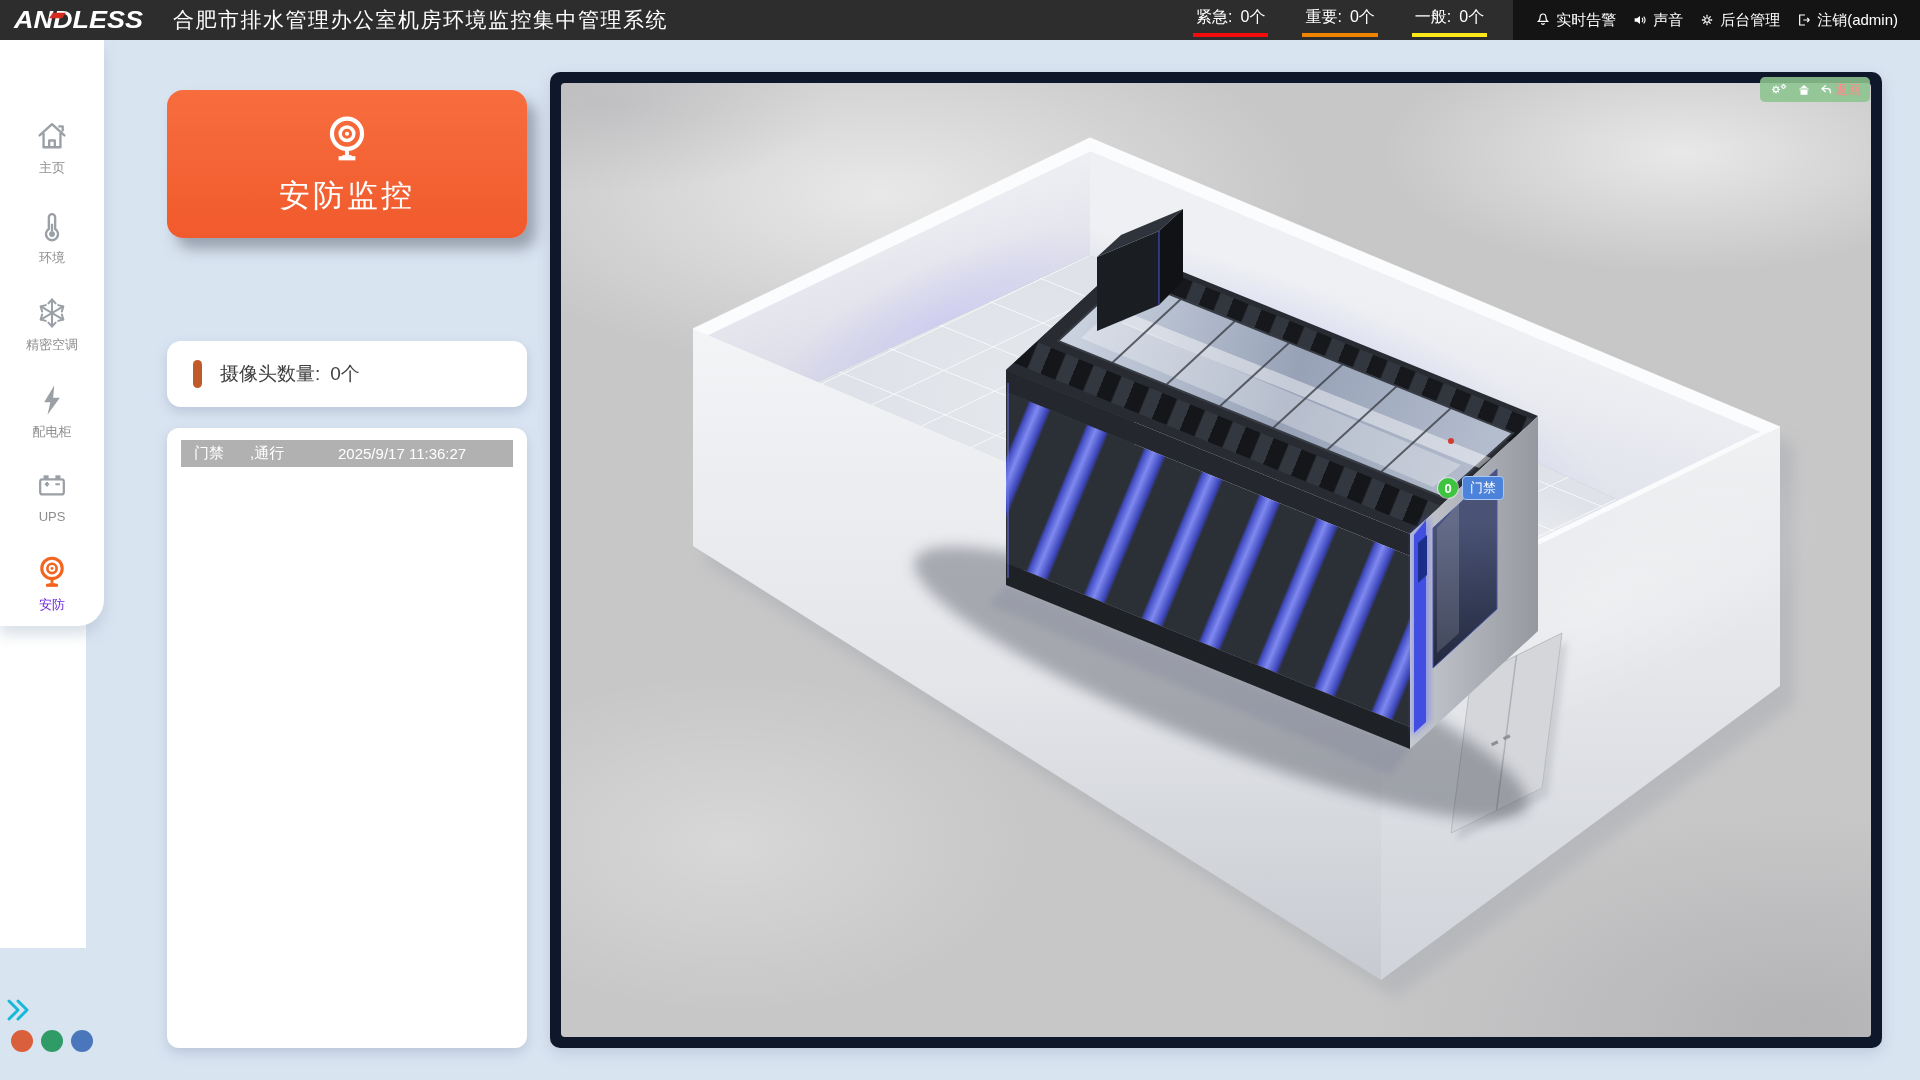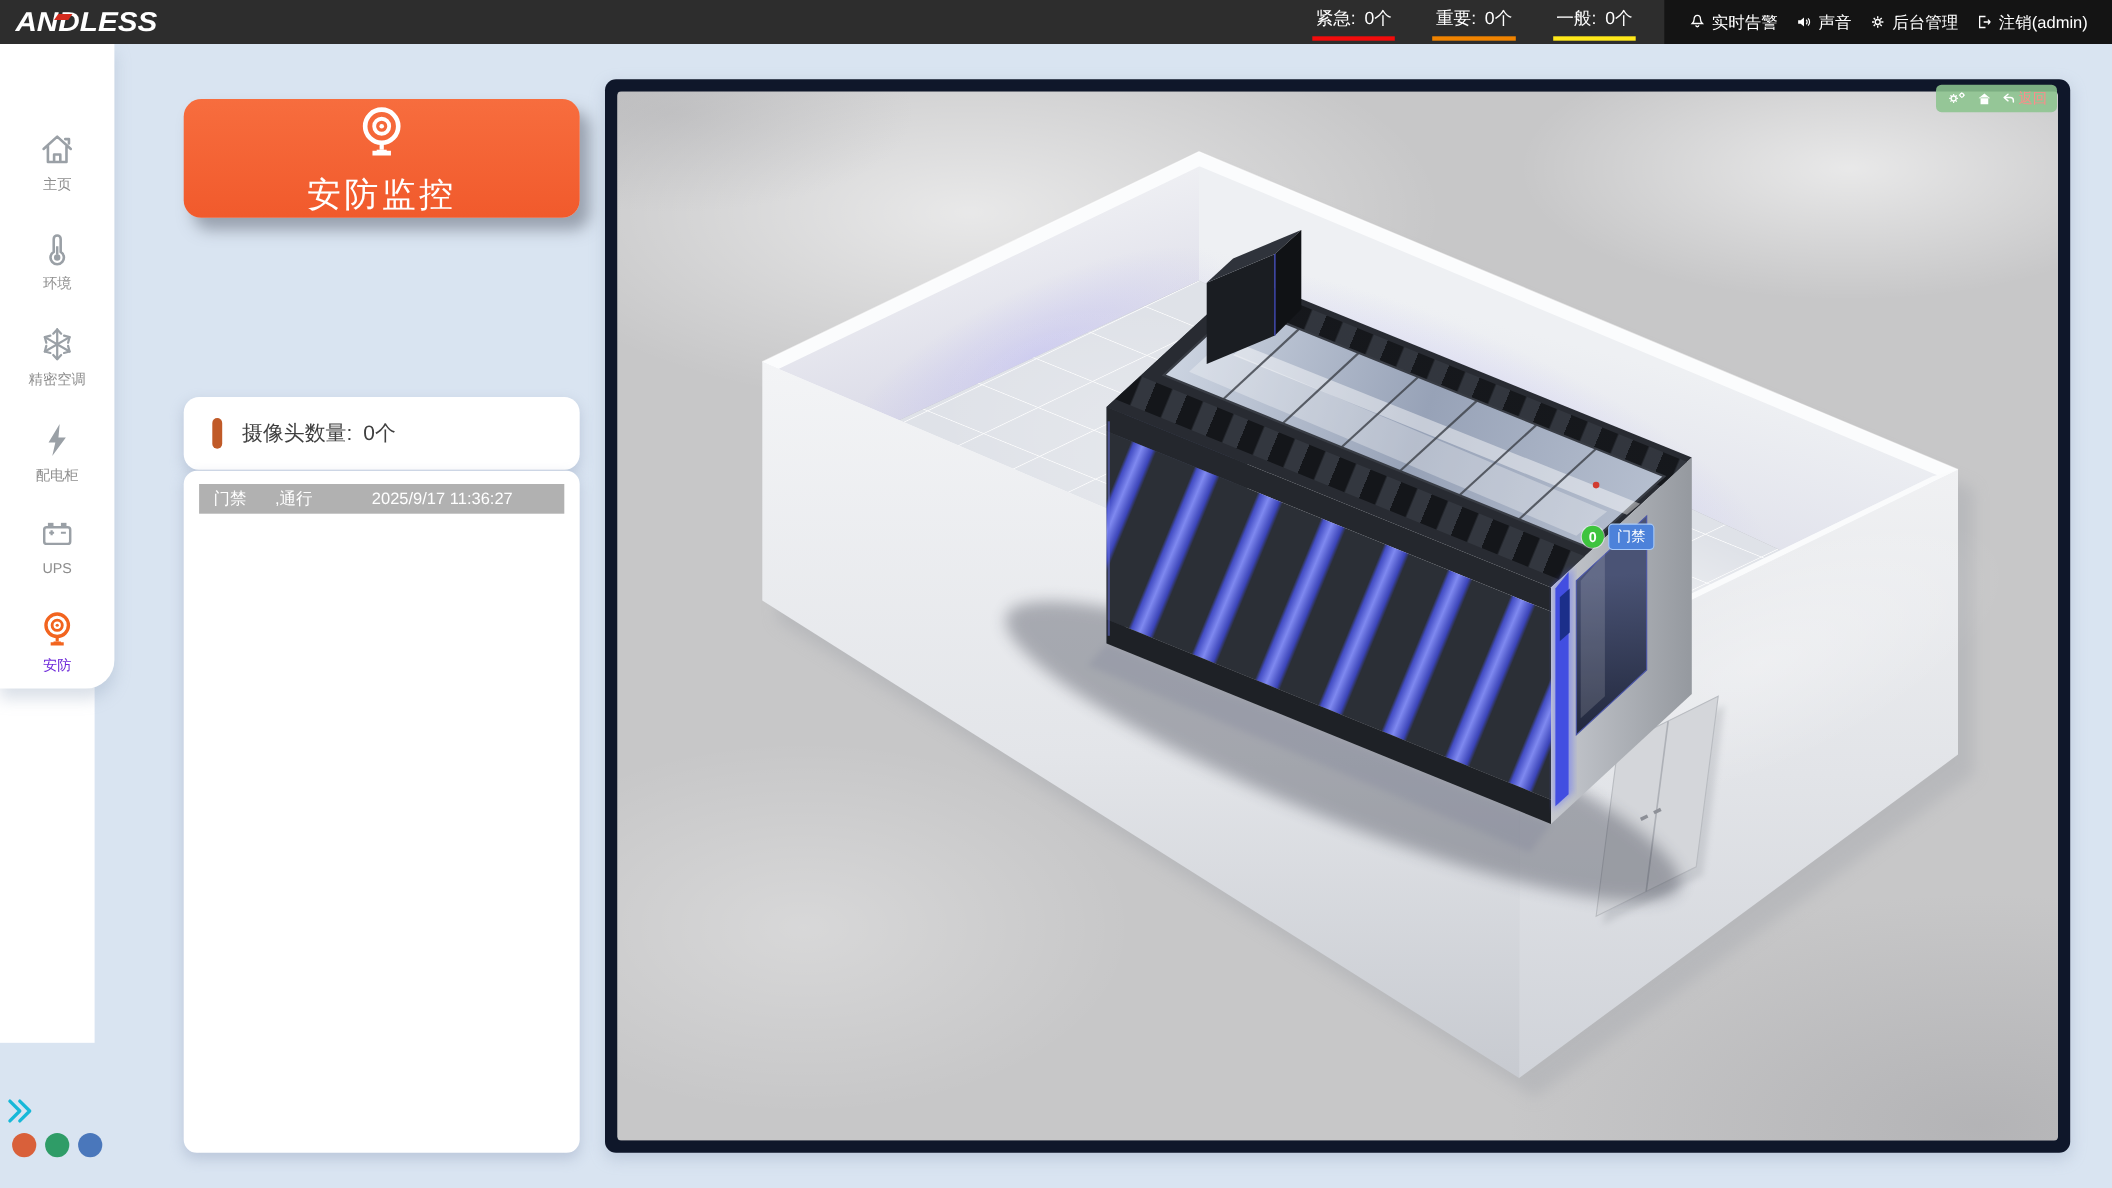--- a/index.html
+++ b/index.html
@@ -25,23 +25,23 @@
             border-radius:0 0 26px 0;box-shadow:0 9px 14px rgba(150,165,190,.35)}
   .nav-item{position:absolute;left:0;width:104px;display:flex;flex-direction:column;align-items:center;
             gap:5px;color:#9aa0a6;cursor:pointer}
   .nav-item .lbl{font-size:13px;color:#8e8e8e;white-space:nowrap}
   .nav-item.active{color:#f2641f}
   .nav-item.active .lbl{color:#6d28d9}
   .expand-btn{position:absolute;left:4px;top:956px;cursor:pointer}
   .dots{position:absolute;left:11px;top:990px;display:flex;gap:8px}
   .dot{width:22px;height:22px;border-radius:50%;cursor:pointer}
   
-  .sec-btn{position:absolute;left:167px;top:90px;width:360px;height:108px;
+  .sec-btn{position:absolute;left:167px;top:90px;width:360px;height:148px;
            background:linear-gradient(180deg,#f76d3e,#f15a2c);border-radius:16px;display:flex;
-           flex-direction:column;align-items:center;justify-content:flex-end;gap:8px;color:#fff;
+           flex-direction:column;align-items:center;justify-content:center;gap:8px;color:#fff;
            box-shadow:9px 11px 14px rgba(90,95,110,.5);cursor:pointer;z-index:10}
   .sec-btn .t{font-size:31px;letter-spacing:3px;font-weight:500}
   .stat-card{position:absolute;left:167px;width:360px;height:66px;background:#fff;border-radius:14px;
              display:flex;align-items:center;box-shadow:0 5px 12px rgba(150,165,190,.45);z-index:10}
   .stat-bar{width:9px;height:28px;border-radius:5px;margin:0 18px 0 26px;flex:none}
   .stat-text{font-size:19px;color:#3f3f3f;display:flex;gap:10px}
   .log-card{position:absolute;left:167px;top:428px;width:360px;height:620px;background:#fff;
             border-radius:12px;box-shadow:0 5px 12px rgba(150,165,190,.45);padding:12px 14px;
             box-sizing:border-box;z-index:10}
   .log-row{height:27px;background:#b1b1b1;color:#fff;font-size:15px;display:flex;align-items:center;
@@ -65,20 +65,21 @@
 </head>
 <body>
 
 <div id="stage">
 
   <div class="topbar">
     <div class="logo">
       <span>ANDLESS</span>
       <span class="red-mark"></span>
     </div>
+    <div class="sys-title">合肥市排水管理办公室机房环境监控集中管理系统</div>
 
     <div class="alarm-group">
       <div class="alarm" style="border-bottom-color: rgb(242, 12, 12);">
         <span>紧急:</span>
         <span>0个</span>
       </div>
       <div class="alarm" style="border-bottom-color: rgb(240, 131, 0);">
         <span>重要:</span>
         <span>0个</span>
       </div>
@@ -219,21 +220,21 @@
           <circle cx="16" cy="13" r="1.2" fill="#fff" stroke="none"></circle>
           <path d="M16 22v3.2" stroke-width="2.2"></path>
           <path d="M11.2 27h9.6" stroke-width="2.4"></path>
           <rect x="13.4" y="25.2" width="5.2" height="2" fill="#fff" stroke="none"></rect>
         </svg>
     </span>
     <span class="t">安防监控</span>
   </div>
 
 
-  <div class="stat-card" style="top:361px">
+  <div class="stat-card" style="top:341px">
     <span class="stat-bar" style="background-color: rgb(192, 90, 40);"></span>
     <span class="stat-text">
       <span>摄像头数量:</span>
       <span>0个</span>
     </span>
   </div>
 
   <div class="log-card">
     <div class="log-row">
       <span class="d">门禁</span>

